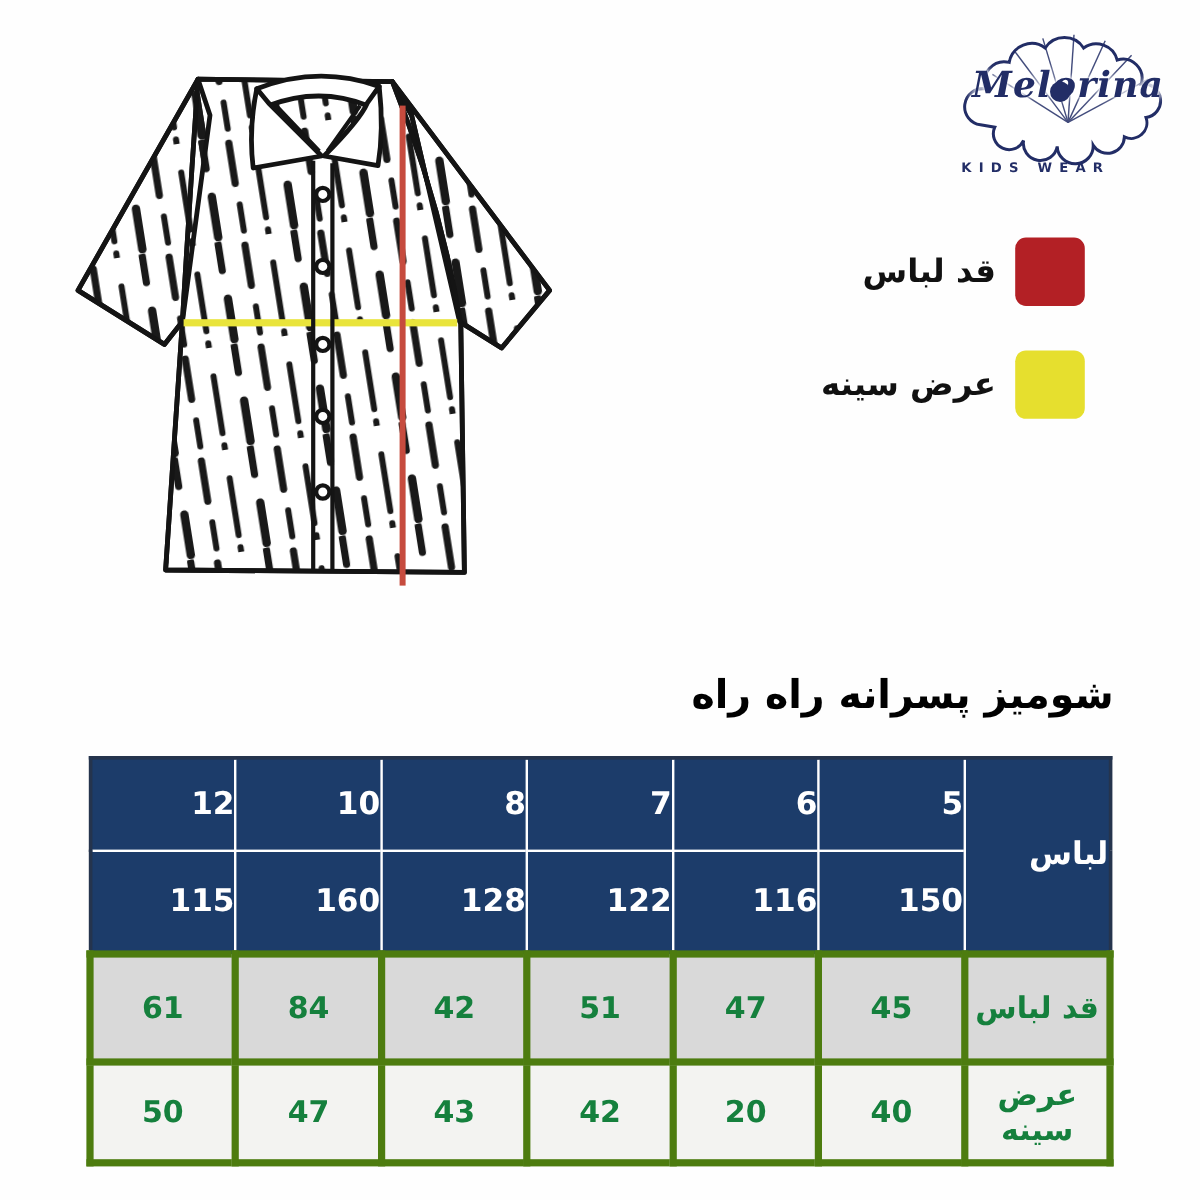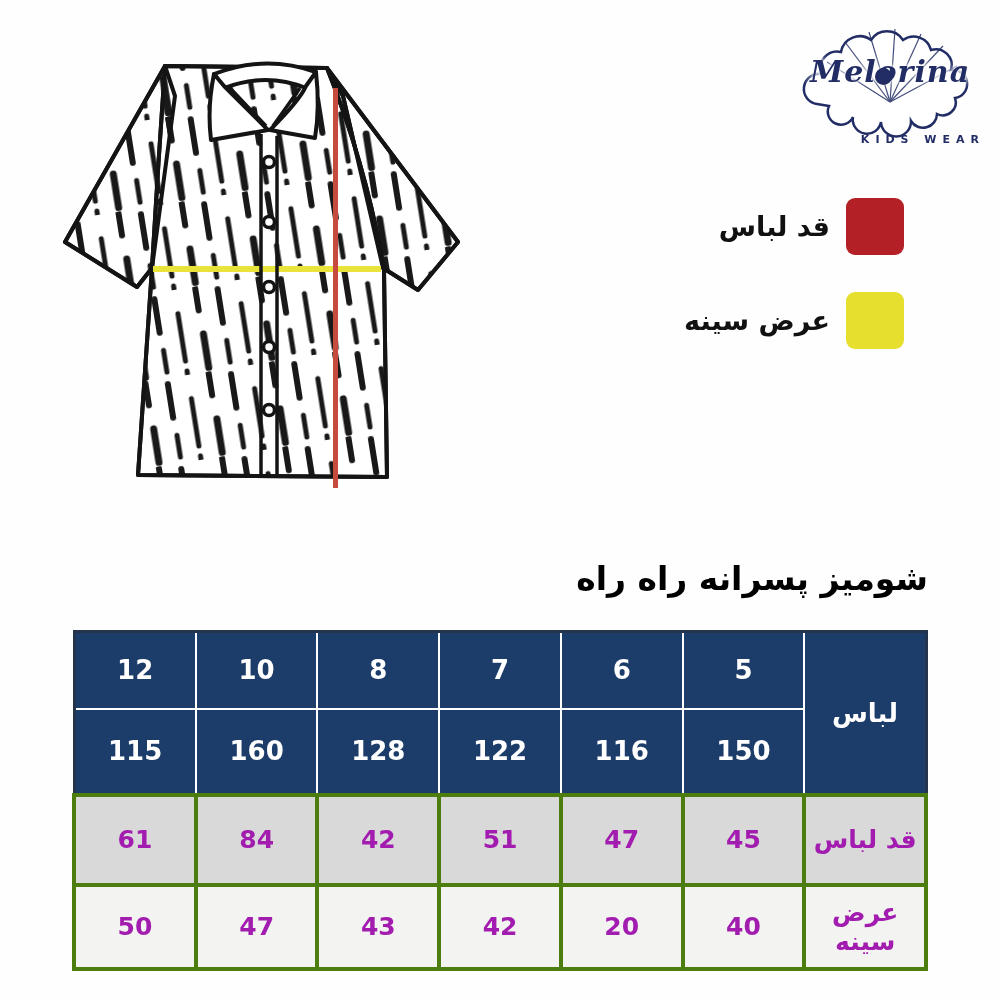--- a/index.html
+++ b/index.html
@@ -11,47 +11,47 @@
 
   
   .logo{position:absolute;left:795px;top:14px;width:190px;height:134px;}
   .logo svg{position:absolute;left:0;top:0;}
   .brand-name{position:absolute;left:0;right:0;top:40px;text-align:center;
               font-family:"DejaVu Serif",serif;font-style:italic;font-weight:bold;
               font-size:30px;color:#222d66;letter-spacing:1px;
               text-shadow:0 0 3px #fff,0 0 5px #fff,0 0 8px #fff;}
   .brand-dot{position:absolute;left:80px;top:54px;width:17px;height:17px;border-radius:50%;
              background:#222d66;}
-  .brand-tagline{position:absolute;left:0;right:0;bottom:2px;text-align:right;
+  .brand-tagline{position:absolute;left:0;right:0;bottom:2px;text-align:left;
                  font-size:11px;font-weight:bold;letter-spacing:6px;text-indent:6px;
                  color:#222d66;}
 
   
   .legend{position:absolute;right:96px;top:198px;display:flex;flex-direction:column;gap:37px;}
   .legend-row{display:flex;align-items:center;justify-content:flex-end;gap:16px;}
   .legend-label{font-size:27px;font-weight:bold;color:#111;direction:rtl;white-space:nowrap;}
   .swatch{width:58px;height:57px;border-radius:9px;}
   .swatch-red{background:#b32025;}
   .swatch-yellow{background:#e6df2e;}
 
   
   .product-title{position:absolute;right:72px;top:559px;direction:rtl;
                  font-size:33px;font-weight:bold;color:#000;white-space:nowrap;text-align:right;}
 
   
   .size-table{position:absolute;left:72px;top:630px;width:856px;
               border-collapse:collapse;table-layout:fixed;border:3px solid #25344d;}
   .size-table td{text-align:center;vertical-align:middle;font-weight:bold;padding:0;}
-  .size-table tr.hdr td{background:#1c3c6a;color:#ffffff;border:2px solid #ffffff;font-size:26px;}
+  .size-table tr.hdr td{background:#1c3c6a;color:#ffffff;border:2px solid #ffffff;font-size:26px;text-align:right;}
   .size-table td.corner{font-size:44px;}
   .size-table tr.r1{height:77px;}
   .size-table tr.r2{height:86px;}
   .size-table tr.r3{height:90px;}
   .size-table tr.r4{height:84px;}
-  .size-table tr.bodyrow td{border:4px solid #4d7c0f;color:#a21caf;font-size:25px;}
+  .size-table tr.bodyrow td{border:6px solid #4d7c0f;color:#15803d;font-size:25px;}
   .size-table tr.r3 td{background:#d9d9d9;}
   .size-table tr.r4 td{background:#f3f3f1;}
   .size-table td.rowlabel{font-size:23px;direction:rtl;}
 </style>
 </head>
 <body>
 
 <div class="canvas">
 
   <div class="shirt-wrap">

